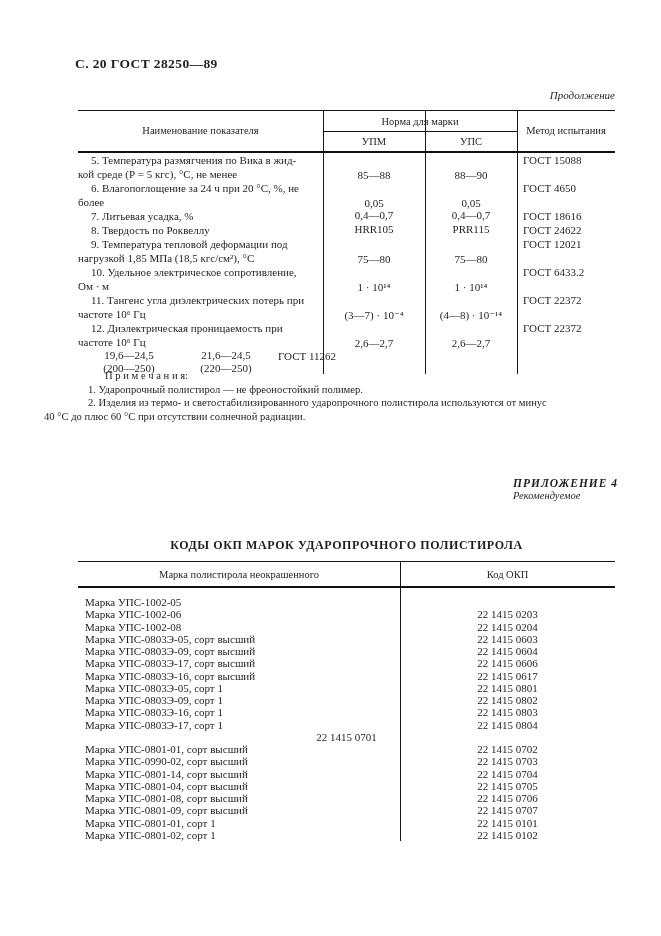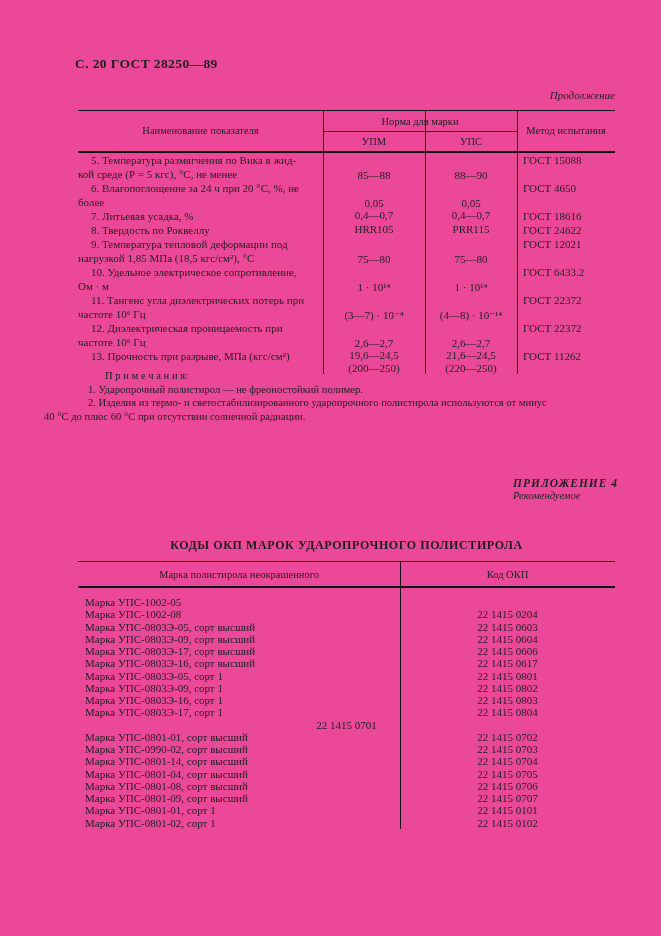--- a/index.html
+++ b/index.html
@@ -1,19 +1,19 @@
 <!DOCTYPE html>
 <html><head>
 <meta charset="utf-8">
 <style>
   * { margin:0; padding:0; box-sizing:border-box; }
   html,body { background:#e8e8e8; }
   .page {
     position:relative; width:661px; height:936px; margin:0 auto;
-    background:#ec4899; color:#1f1f1f;
+    background:#ffffff; color:#1f1f1f;
     font-family:"Liberation Serif","DejaVu Serif",serif;
     overflow:hidden;
   }
   .doc-header { position:absolute; left:75px; top:56px; font-weight:bold; font-size:13.5px; letter-spacing:.4px; }
   .continuation { position:absolute; left:78px; top:89px; width:537px; text-align:right; font-style:italic; font-size:11px; }
 
   
   .t1 { position:absolute; left:78px; top:110px; width:537px; font-size:11px; line-height:14px; }
   .t1-head { display:flex; border-top:1.2px solid #151515; border-bottom:2.6px solid #111; height:43px; font-size:10.5px; }
   .t1-head .hc1 { width:245px; display:flex; align-items:center; justify-content:center; text-align:center; }
@@ -176,23 +176,20 @@
           </div>
           <div class="rc2">
             <div class="vln">2,6—2,7</div>
           </div>
           <div class="rc3">
             <div class="vln">2,6—2,7</div>
           </div>
           <div class="rc4">ГОСТ 22372</div>
         </div>
         <div class="t1-row">
-          <div class="rc1">
-            <div class="ln first">13. Прочность при разрыве, МПа (кгс/см²)</div>
-          </div>
           <div class="rc2">
             <div class="vln">19,6—24,5</div>
             <div class="vln">(200—250)</div>
           </div>
           <div class="rc3">
             <div class="vln">21,6—24,5</div>
             <div class="vln">(220—250)</div>
           </div>
           <div class="rc4">ГОСТ 11262</div>
         </div>
@@ -220,20 +217,24 @@
   <div class="t2">
     <div class="t2-head">
       <div class="hg">Марка полистирола неокрашенного</div>
       <div class="hcode">Код ОКП</div>
     </div>
     <div class="t2-body" id="t2-body">
         <div class="t2-row">
           <div class="g">Марка УПС-1002-05</div>
         </div>
         <div class="t2-row">
+          <div class="g">Марка УПС-1002-06</div>
+          <div class="c">22 1415 0203</div>
+        </div>
+        <div class="t2-row">
           <div class="g">Марка УПС-1002-08</div>
           <div class="c">22 1415 0204</div>
         </div>
         <div class="t2-row">
           <div class="g">Марка УПС-0803Э-05, сорт высший</div>
           <div class="c">22 1415 0603</div>
         </div>
         <div class="t2-row">
           <div class="g">Марка УПС-0803Э-09, сорт высший</div>
           <div class="c">22 1415 0604</div>

